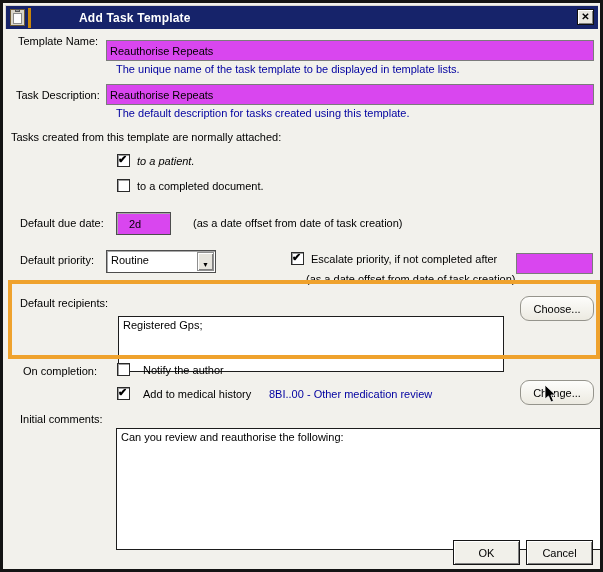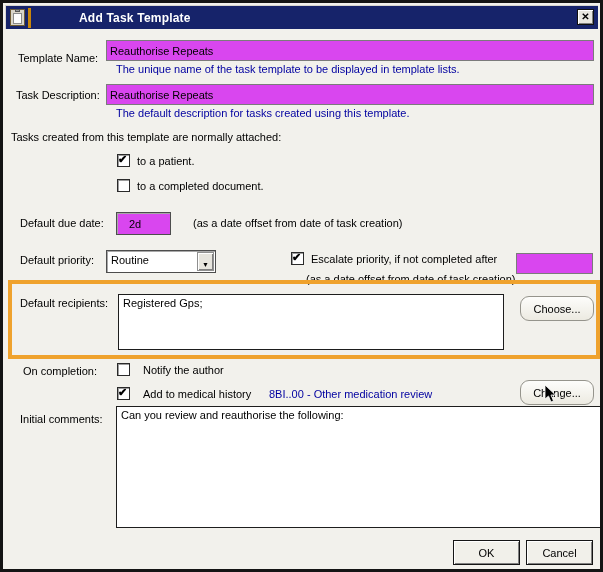--- a/index.html
+++ b/index.html
@@ -52,21 +52,21 @@
   .txt {
     position:absolute; background:#d946ef; border:1px solid #7b7b7b;
     font-family:"Liberation Sans", sans-serif; font-size:11px; color:#000;
     padding:2px 3px; outline:none;
   }
   .txt-dark { border:1px solid #4d4d4d; box-shadow: inset 1px 1px 0 #a8a8a8; }
 
   .area {
     position:absolute; background:#fff; border:1px solid #1d1d1d;
     font-family:"Liberation Sans", sans-serif; font-size:11px; color:#000;
-    padding:2px 4px; resize:none; outline:none; overflow:hidden;
+    padding:2px 4px; resize:none; outline:none; overflow:hidden;margin-top:22px;
   }
 
   .cb {
     position:absolute; width:13px; height:13px; background:#fff;
     border:1px solid #2a2a2a; box-shadow: inset 1px 1px 0 #9c9c9c;
   }
   .cb[data-checked="true"]::after {
     content:"\2714"; position:absolute; left:0px; top:-2px;
     font-size:11px; font-weight:bold; color:#000;
   }
@@ -114,31 +114,31 @@
       <div class="clipboard">
           <div class="clip"></div>
           <div class="sheet"></div>
         </div>
       <div class="gold-bar"></div>
     </div>
     <div class="title-text">Add Task Template</div>
     <div class="close-btn">✕</div>
   </div>
 
-  <div class="lbl" style="left:15px; top:49px;">Template Name:</div>
+  <div class="lbl" style="left:15px; top:32px;">Template Name:</div>
   <input class="txt" style="left: 103px; top: 37px; width: 488px; height: 21px;" value="Reauthorise Repeats">
   <div class="hint" style="left:113px; top:60px;">The unique name of the task template to be displayed in template lists.</div>
 
   <div class="lbl" style="left:13px; top:86px;">Task Description:</div>
   <input class="txt" style="left: 103px; top: 81px; width: 488px; height: 21px;" value="Reauthorise Repeats">
   <div class="hint" style="left:113px; top:104px;">The default description for tasks created using this template.</div>
 
   <div class="lbl" style="left:8px; top:128px;">Tasks created from this template are normally attached:</div>
   <div class="cb" style="left:114px; top:151px;" data-checked="true"></div>
-  <div class="lbl" style="left:134px; top:152px;">to a patient.</div>
+  <div class="lbl" style="left:134px; top:152px;font-style:italic;">to a patient.</div>
   <div class="cb" style="left:114px; top:176px;" data-checked="false"></div>
   <div class="lbl" style="left:134px; top:177px;">to a completed document.</div>
 
   <div class="lbl" style="left:17px; top:214px;">Default due date:</div>
   <input class="txt txt-dark" style="left: 113px; top: 209px; width: 55px; height: 23px; padding-left: 12px;" value="2d">
   <div class="lbl" style="left:190px; top:214px;">(as a date offset from date of task creation)</div>
 
   <div class="lbl" style="left:17px; top:251px;">Default priority:</div>
   <div class="combo" style="left:103px; top:247px; width:110px; height:23px;">
     <span class="combo-value">Routine</span>

